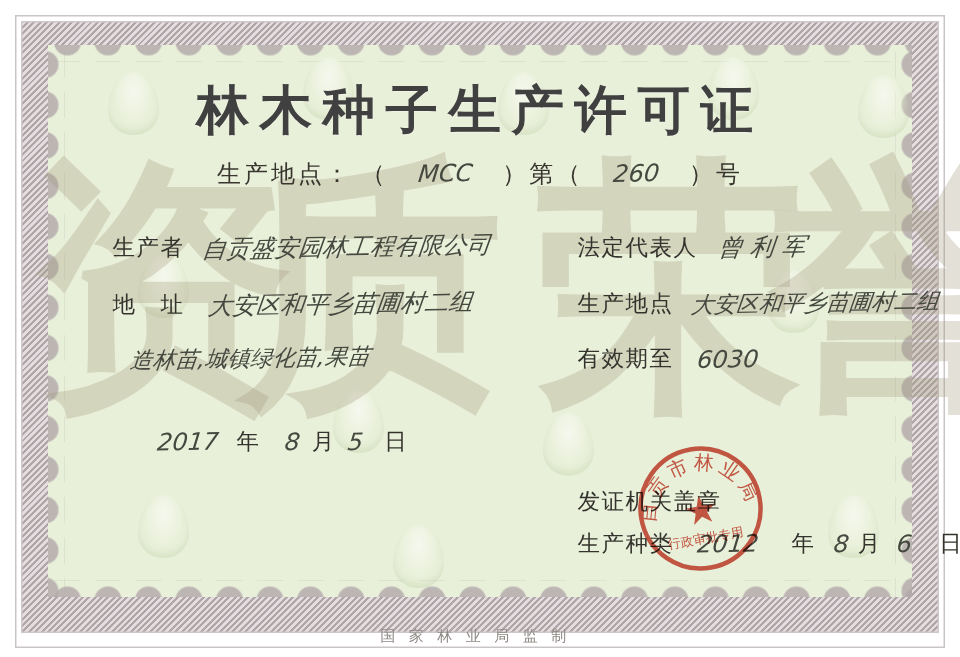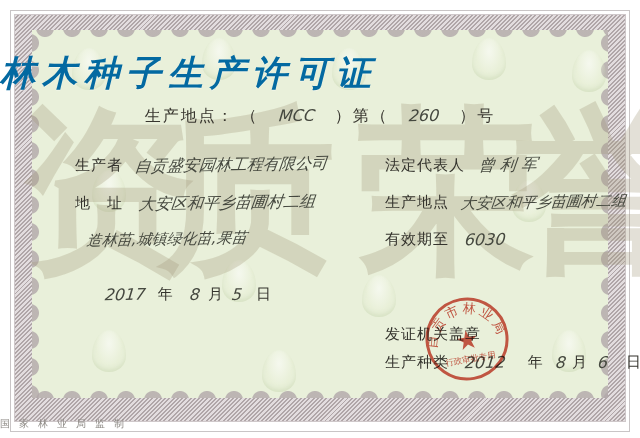--- a/index.html
+++ b/index.html
@@ -32,32 +32,32 @@
     background-size:11px 27px;background-repeat:repeat-y;}
   
   .pine{position:absolute;width:34px;height:42px;border-radius:50% 50% 48% 48%/62% 62% 38% 38%;
     background:radial-gradient(ellipse at 50% 32%,rgba(255,255,255,.55) 0%,rgba(233,240,215,.35) 55%,rgba(213,226,190,0) 72%);
     box-shadow:inset 0 -3px 4px rgba(195,210,170,.45);pointer-events:none;}
   
   .wm{position:absolute;top:102px;left:0;width:100%;height:200px;pointer-events:none;}
   .wm span{position:absolute;font-size:178px;line-height:1;font-weight:bold;
     color:rgba(163,152,124,.30);font-family:"DejaVu Serif","Liberation Serif",serif;}
   
-  .title{position:absolute;top:50px;left:0;width:100%;text-align:left;
-    font-size:35px;font-weight:bold;letter-spacing:7px;color:#0369a1;
-    text-shadow:0 1px 0 rgba(255,255,255,.35);font-style:italic;}
+  .title{position:absolute;top:50px;left:0;width:100%;text-align:center;
+    font-size:35px;font-weight:bold;letter-spacing:7px;color:#404040;
+    text-shadow:0 1px 0 rgba(255,255,255,.35);}
   .lic{position:absolute;top:106px;left:0;width:100%;text-align:center;
     font-size:16px;color:#38362f;letter-spacing:2px;}
   .row{position:absolute;display:flex;align-items:center;font-size:15px;color:#34332d;
     letter-spacing:1px;white-space:nowrap;}
   .hand{font-family:"DejaVu Sans","Liberation Sans",sans-serif;font-style:italic;
     color:#45483f;letter-spacing:0;display:inline-block;transform:skewX(-7deg) rotate(-1deg);}
   .hand.big{font-size:16px;}
   .gap1{display:inline-block;width:14px;}
-  .footer{position:absolute;bottom:7px;left:0;width:100%;
+  .footer{position:absolute;bottom:7px;left:0;width:100%;text-align:center;
     font-size:10px;letter-spacing:9px;color:#8d8a85;}
   .seal{position:absolute;left:422px;top:294px;width:90px;height:90px;
     transform:rotate(-10deg);mix-blend-mode:multiply;opacity:.88;}
 </style>
 </head>
 <body>
 
 <div class="cert">
 
   <div class="band"></div>

